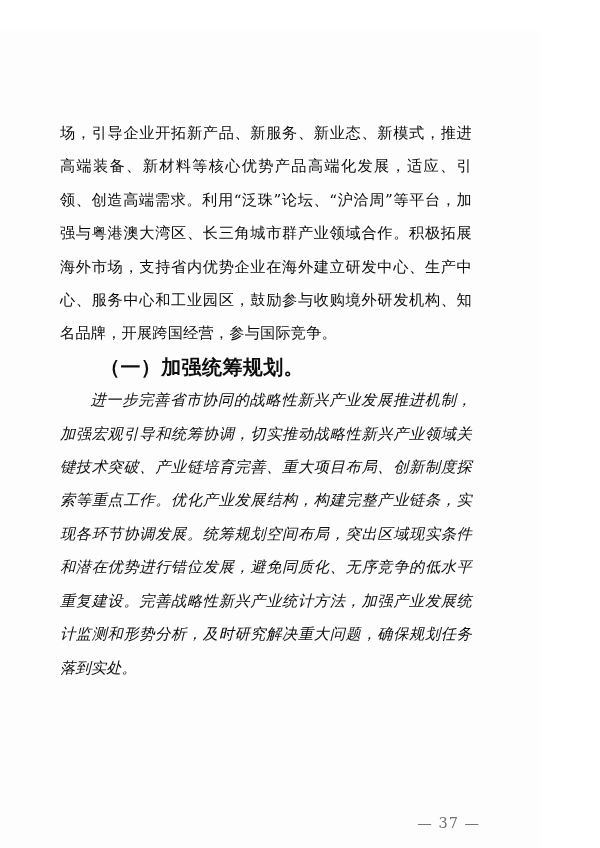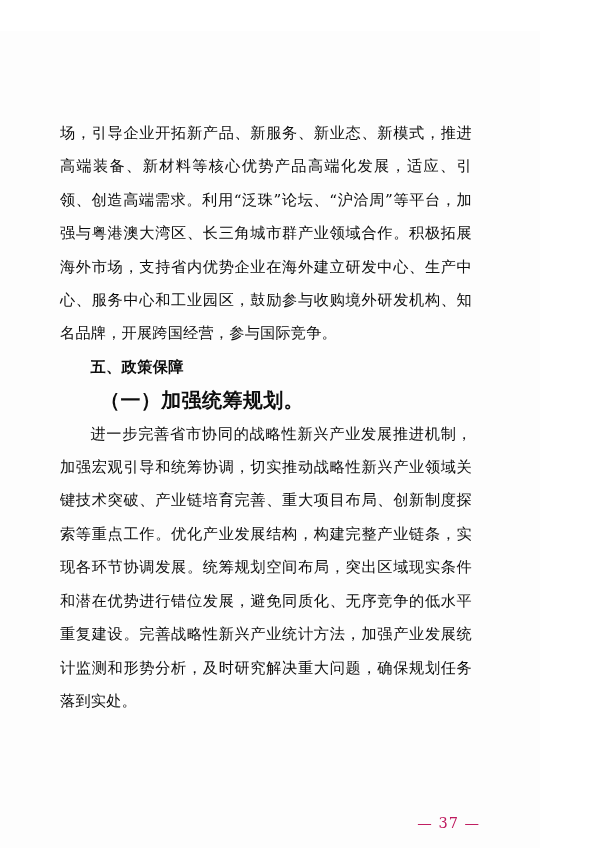--- a/index.html
+++ b/index.html
@@ -29,20 +29,21 @@
     text-align: justify;
     text-justify: inter-ideograph;
     letter-spacing: 0.2px;
     color: #0d0d0d;
   }
   p {
     margin: 0;
   }
   .indent2 {
     text-indent: 2em;
+    font-style: italic;
   }
   .heading {
     font-weight: bold;
     text-indent: 2em;
     font-size: 15.2px;
     line-height: 33.4px;
     letter-spacing: 0.4px;
   }
   .subheading {
     font-weight: bold;
@@ -50,29 +51,28 @@
     font-size: 20px;
     line-height: 33.4px;
     letter-spacing: 0.4px;
   }
   .page-number {
     position: absolute;
     right: 60px;
     bottom: 48px;
     font-size: 14.5px;
     letter-spacing: 1px;
-    color: #be185d;
+    color: #737373;
   }
 </style>
 </head>
 <body>
 
 <div class="page">
 
   <div class="body-text">
     <p class="para-cont">场，引导企业开拓新产品、新服务、新业态、新模式，推进高端装备、新材料等核心优势产品高端化发展，适应、引领、创造高端需求。利用“泛珠”论坛、“沪洽周”等平台，加强与粤港澳大湾区、长三角城市群产业领域合作。积极拓展海外市场，支持省内优势企业在海外建立研发中心、生产中心、服务中心和工业园区，鼓励参与收购境外研发机构、知名品牌，开展跨国经营，参与国际竞争。</p>
-    <p class="heading">五、政策保障</p>
     <p class="subheading">（一）加强统筹规划。</p>
     <p class="indent2">进一步完善省市协同的战略性新兴产业发展推进机制，加强宏观引导和统筹协调，切实推动战略性新兴产业领域关键技术突破、产业链培育完善、重大项目布局、创新制度探索等重点工作。优化产业发展结构，构建完整产业链条，实现各环节协调发展。统筹规划空间布局，突出区域现实条件和潜在优势进行错位发展，避免同质化、无序竞争的低水平重复建设。完善战略性新兴产业统计方法，加强产业发展统计监测和形势分析，及时研究解决重大问题，确保规划任务落到实处。</p>
   </div>
 
   <div class="page-number">— 37 —</div>
 </div>
 
 </body></html>

